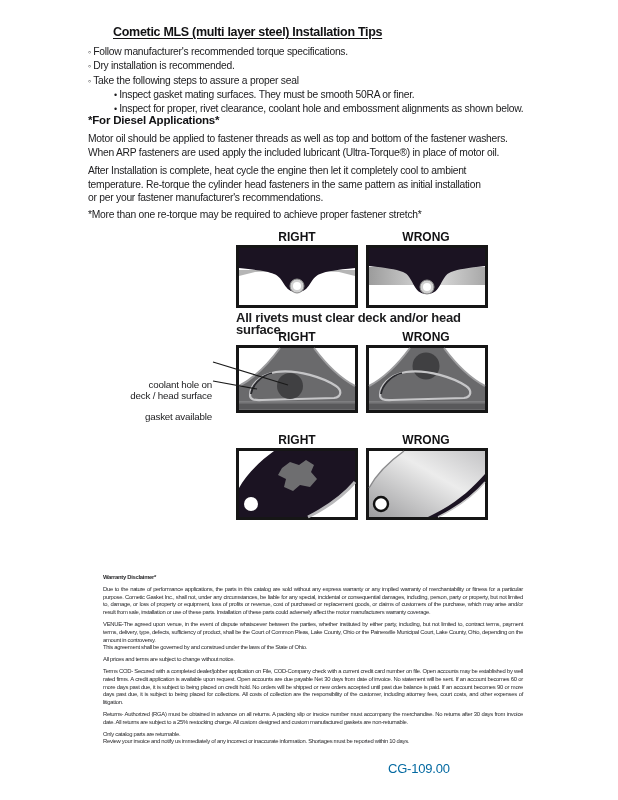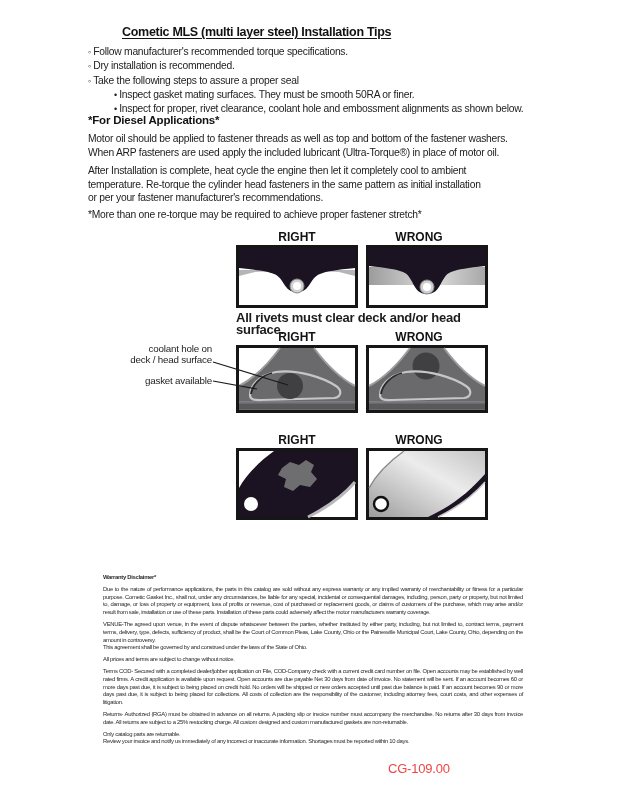--- a/index.html
+++ b/index.html
@@ -2,61 +2,61 @@
 <html><head>
 <meta charset="utf-8">
 <style>
   html,body { margin:0; padding:0; background:#e8e8e8; }
   .page {
     position:relative; width:618px; height:800px; background:#ffffff;
     overflow:hidden; font-family:"Liberation Sans", sans-serif; color:#1c1c1e;
     margin:0 auto;
   }
   .title {
-    position:absolute; left:122px; top:25px;
+    position:absolute; left:113px; top:25px;
     font-size:12.5px; font-weight:bold; letter-spacing:-0.3px;
     text-decoration:underline; text-underline-offset:2px; color:#121214;
   }
   .bullets { position:absolute; left:88px; top:45px; width:520px;
     font-size:10.3px; letter-spacing:-0.25px; line-height:13.3px; }
   .b-main::before { content:"◦ "; font-size:9px; }
   .b-sub { margin-left:26px; }
   .b-sub::before { content:"• "; font-size:9px; }
   .diesel-h { position:absolute; left:88px; top:114px;
     font-size:11.5px; font-weight:bold; letter-spacing:-0.2px; color:#121214; }
   .para { position:absolute; left:88px; width:470px;
     font-size:10.3px; letter-spacing:-0.25px; line-height:13.6px; white-space:pre-line; }
   .para.p1 { top:132px; }
   .para.p2 { top:164px; }
   .para.p3 { top:208px; }
 
   .fig { position:absolute; left:236px; }
   .fig1 { top:230px; } .fig2 { top:330px; } .fig3 { top:433px; }
-  .fig-labels { display:flex; gap:0; height:15px; }
+  .fig-labels { display:flex; gap:7px; height:15px; }
   .fig-labels span { width:122px; text-align:center;
     font-size:12px; font-weight:bold; color:#121214; }
   .fig-boxes { display:flex; gap:8px; }
   .fig-caption { margin-top:4px; font-size:13px; letter-spacing:-0.25px;
     line-height:12px; white-space:pre-line; width:260px;font-weight:bold; }
   .side-label { position:absolute; width:100px; text-align:right;
     font-size:9.8px; letter-spacing:-0.2px; line-height:11px;
-    white-space:pre-line; left:-124px; color:#1c1c1e; }
+    white-space:pre-line; left:-124px; color:#1c1c1e;margin-top:36px; }
   .side-label.coolant { top:13px; }
   .side-label.gasket  { top:45px; }
   .fig-overlay { position:absolute; left:-124px; top:0; width:380px; height:95px;
     pointer-events:none; z-index:5; }
 
   .legal { position:absolute; left:103px; top:574px; width:420px;
     font-size:5.9px; letter-spacing:-0.3px; line-height:7.8px;
     text-align:justify; color:#2a2a2c; }
   .legal .lh { font-weight:bold; margin:0 0 4px 0; text-align:left; }
   .legal .lp { margin:0 0 4px 0; }
   .legal .lp.tight { margin-bottom:0; }
   .page-num { position:absolute; left:388px; top:761px;
-    font-size:13px; letter-spacing:-0.2px; color:#ef4444; }
+    font-size:13px; letter-spacing:-0.2px; color:#0369a1; }
 </style>
 </head>
 <body>
 
 <div class="page">
 
   <div class="title">Cometic MLS (multi layer steel) Installation Tips</div>
 
   <div class="bullets">
     <div class="b-main">Follow manufacturer's recommended torque specifications.</div>

